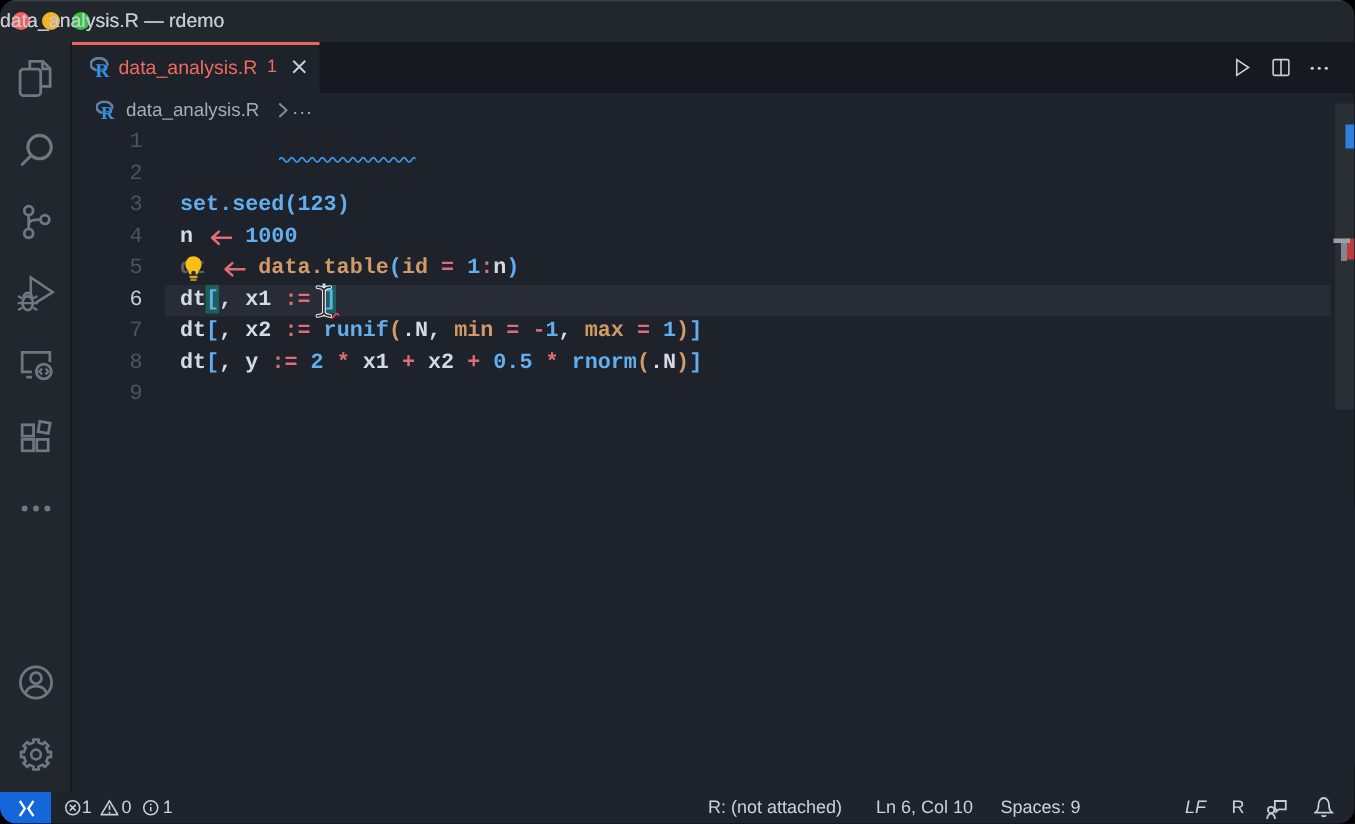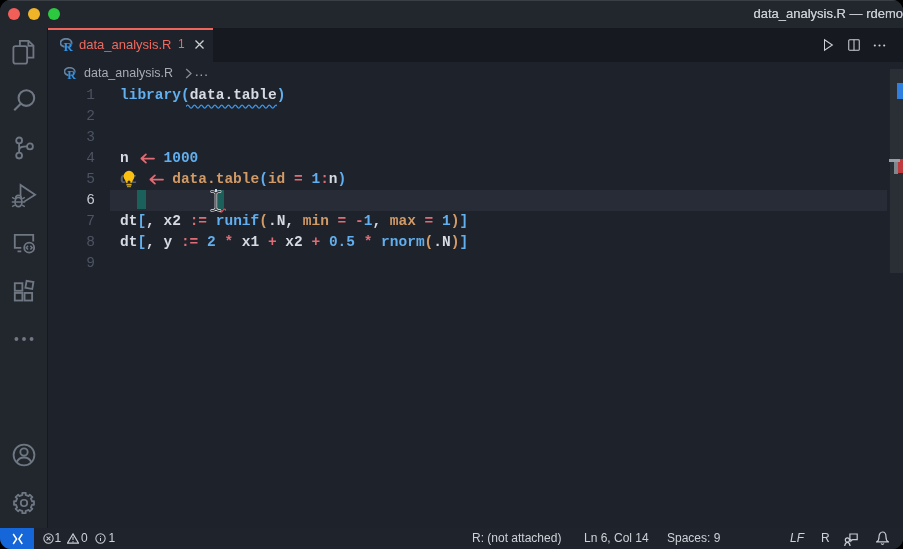--- a/index.html
+++ b/index.html
@@ -1,20 +1,20 @@
 <!DOCTYPE html>
 <html><head>
 <meta charset="utf-8">
 <style>
   html,body{margin:0;padding:0;background:#000;width:903px;height:549px;overflow:hidden;}
   *{box-sizing:border-box;}
   .win{position:absolute;left:0;top:0;width:903px;height:549px;border-radius:11px;overflow:hidden;background:#1e222a;font-family:"Liberation Sans",sans-serif;}
   .titlebar{position:absolute;left:0;top:0;width:903px;height:28px;background:#22262d;}
   .tl{position:absolute;top:8px;width:12px;height:12px;border-radius:50%;}
-  .title{position:absolute;top:0;left:0;width:903px;height:28px;line-height:28px;text-align:right;color:#c6cad0;font-size:13px;text-shadow:0 0 0.4px #c6cad0;}
+  .title{position:absolute;top:0;left:0;width:903px;height:28px;line-height:28px;text-align:left;color:#c6cad0;font-size:13px;text-shadow:0 0 0.4px #c6cad0;}
   .activitybar{position:absolute;left:0;top:28px;width:48px;height:500px;background:#22262d;border-right:1px solid #15181d;}
   .aicon{position:absolute;left:11px;width:26px;height:26px;}
   .tabstrip{position:absolute;left:48px;top:28px;width:855px;height:34px;background:#16191f;}
   .tab{position:absolute;left:0;top:0;width:165px;height:34px;background:#1e222a;border-top:2px solid #ef655c;}
   .tablabel{position:absolute;left:31px;top:0;height:34px;line-height:33px;font-size:13px;color:#ee6a60;}
   .tabnum{position:absolute;left:130px;top:0;height:34px;line-height:33px;font-size:12px;color:#ee6a60;}
   .breadcrumb{position:absolute;left:48px;top:62px;width:855px;height:23px;background:#1e222a;color:#9298a2;font-size:12px;}
   .editor{position:absolute;left:48px;top:85px;width:855px;height:443px;background:#1e222a;}
   .codeline{position:absolute;left:0;width:855px;height:21px;font-family:"Liberation Mono",monospace;font-size:14.5px;font-weight:bold;line-height:21px;white-space:pre;}
   .ln{position:absolute;width:47px;text-align:right;color:#4c5363;font-family:"Liberation Mono",monospace;font-size:14.5px;font-weight:normal;line-height:21px;}
@@ -125,30 +125,30 @@
         <path d="M1.2 1 L6 5.5 L1.2 10"></path>
       </svg>
     <span style="position:absolute;left:147px;top:2px;font-size:13px;color:#a6acb5;letter-spacing:1px;">...</span>
   </div>
 
   <div class="editor">
     <div class="curline"></div>
     <div class="bracket" style="left:89.4px;width:8.7px;"></div>
     <div class="bracket" style="left:167.7px;width:8.7px;"></div>
 
-    <div class="codeline" style="top:0"><span class="ln">1</span><span class="code"><span class="b">library(</span><span class="w" id="ul1">data.table</span><span class="b">)</span></span></div>
+    <div class="codeline" style="top:0"><span class="ln">1</span></div>
     <div class="codeline" style="top:21px"><span class="ln">2</span></div>
-    <div class="codeline" style="top:42px"><span class="ln">3</span></div>
+    <div class="codeline" style="top:42px"><span class="ln">3</span><span class="code"><span class="b">set.seed(123)</span></span></div>
     <div class="codeline" style="top:63px"><span class="ln">4</span><span class="code"><span class="w">n </span><span style="display:inline-block;width:17.4px;height:21px;position:relative;vertical-align:top;"><svg style="position:absolute;left:1.5px;top:3.2px;" width="16" height="15" viewBox="0 0 16 15" fill="none" stroke="#e06c75" stroke-width="1.75" stroke-linecap="round" stroke-linejoin="round">
               <path d="M15 7.5 L2.4 7.5 M6.9 3.4 L2.4 7.5 L6.9 11.6"></path>
             </svg></span><span class="w"> </span><span class="b">1000</span></span></div>
     <div class="codeline" style="top:84px"><span class="ln">5</span><span class="code"><span class="dim">dt </span><span style="display:inline-block;width:17.4px;height:21px;position:relative;vertical-align:top;"><svg style="position:absolute;left:1.5px;top:3.2px;" width="16" height="15" viewBox="0 0 16 15" fill="none" stroke="#e06c75" stroke-width="1.75" stroke-linecap="round" stroke-linejoin="round">
               <path d="M15 7.5 L2.4 7.5 M6.9 3.4 L2.4 7.5 L6.9 11.6"></path>
             </svg></span><span class="w"> </span><span class="o">data.table</span><span class="b">(</span><span class="o">id</span><span class="w"> </span><span class="r">=</span><span class="w"> </span><span class="b">1</span><span class="r">:</span><span class="w">n</span><span class="b">)</span></span></div>
-    <div class="codeline" style="top:105px"><span class="ln" style="color:#c6cbd4;">6</span></div>
+    <div class="codeline" style="top:105px"><span class="ln" style="color:#c6cbd4;">6</span><span class="code"><span class="w">dt</span><span class="b">[</span><span class="w">, x1 </span><span class="r">:=</span><span class="w"> </span><span class="b">]</span></span></div>
     <div class="codeline" style="top:126px"><span class="ln">7</span><span class="code"><span class="w">dt</span><span class="b">[</span><span class="w">, x2 </span><span class="r">:=</span><span class="w"> </span><span class="b">runif</span><span class="o">(</span><span class="w">.N, </span><span class="o">min</span><span class="w"> </span><span class="r">=</span><span class="w"> </span><span class="r">-</span><span class="b">1</span><span class="w">, </span><span class="o">max</span><span class="w"> </span><span class="r">=</span><span class="w"> </span><span class="b">1</span><span class="o">)</span><span class="b">]</span></span></div>
     <div class="codeline" style="top:147px"><span class="ln">8</span><span class="code"><span class="w">dt</span><span class="b">[</span><span class="w">, y </span><span class="r">:=</span><span class="w"> </span><span class="b">2</span><span class="w"> </span><span class="r">*</span><span class="w"> x1 </span><span class="r">+</span><span class="w"> x2 </span><span class="r">+</span><span class="w"> </span><span class="b">0.5</span><span class="w"> </span><span class="r">*</span><span class="w"> </span><span class="b">rnorm</span><span class="o">(</span><span class="w">.N</span><span class="o">)</span><span class="b">]</span></span></div>
     <div class="codeline" style="top:168px"><span class="ln">9</span></div>
 
     <svg style="position:absolute;left:138px;top:17.5px;width:91px;height:6px;" viewBox="0 0 91 6" fill="none" stroke="#3f97e8" stroke-width="1.25">
       <path d="M0 3.6 Q1.70 0.6 3.40 3.6 T6.80 3.6 T10.20 3.6 T13.60 3.6 T17.00 3.6 T20.40 3.6 T23.80 3.6 T27.20 3.6 T30.60 3.6 T34.00 3.6 T37.40 3.6 T40.80 3.6 T44.20 3.6 T47.60 3.6 T51.00 3.6 T54.40 3.6 T57.80 3.6 T61.20 3.6 T64.60 3.6 T68.00 3.6 T71.40 3.6 T74.80 3.6 T78.20 3.6 T81.60 3.6 T85.00 3.6 T88.40 3.6 T91.80 3.6"></path>
     </svg>
 
     <svg style="position:absolute;left:167.7px;top:121.5px;width:10.2px;height:6px;" viewBox="0 0 10.2 6" fill="none" stroke="#e5484d" stroke-width="1.25">
       <path d="M0 3.6 Q1.70 0.6 3.40 3.6 T6.80 3.6 T10.20 3.6"></path>
@@ -197,21 +197,21 @@
         <path d="M8 5.2 L8 9.6 M8 11.2 L8 12.8"></path>
     </svg>
     <span class="sitem" style="left:81px;">0</span>
     <svg style="position:absolute;left:94.5px;top:5px;width:11px;height:11px;" viewBox="0 0 16 16" fill="none" stroke="#c8ccd4" stroke-width="1.5">
       <circle cx="8" cy="8" r="6.8"></circle>
         <path d="M8 7.2 L8 11.5 M8 4.2 L8 5.6"></path>
     </svg>
     <span class="sitem" style="left:108.5px;">1</span>
 
     <span class="sitem" style="left:472px;">R: (not attached)</span>
-    <span class="sitem" style="left:584px;">Ln 6, Col 14</span>
+    <span class="sitem" style="left:584px;">Ln 6, Col 10</span>
     <span class="sitem" style="left:667px;">Spaces: 9</span>
     <span class="sitem" style="left:739px;margin-top:26px;">UTF-8</span>
     <span class="sitem" style="left:790px;font-style:italic;">LF</span>
     <span class="sitem" style="left:821px;">R</span>
     <svg style="position:absolute;left:843.5px;top:4.6px;width:14px;height:13.5px;" viewBox="0 0 14 13.5" fill="none" stroke="#c8ccd4" stroke-width="1.2">
       <circle cx="3.4" cy="7" r="2.1"></circle>
       <path d="M0.7 13 C1.1 10.5 2 9.4 3.4 9.4 C4.8 9.4 5.7 10.5 6.1 13"></path>
       <path d="M5.9 1 L13.2 1 L13.2 6.6 L8.6 6.6 L6.8 8.2 L6.8 6.6 L5.9 6.6 Z"></path>
     </svg>
     <svg style="position:absolute;left:876px;top:3.2px;width:13px;height:14px;" viewBox="0 0 13 14" fill="none" stroke="#c8ccd4" stroke-width="1.2">

